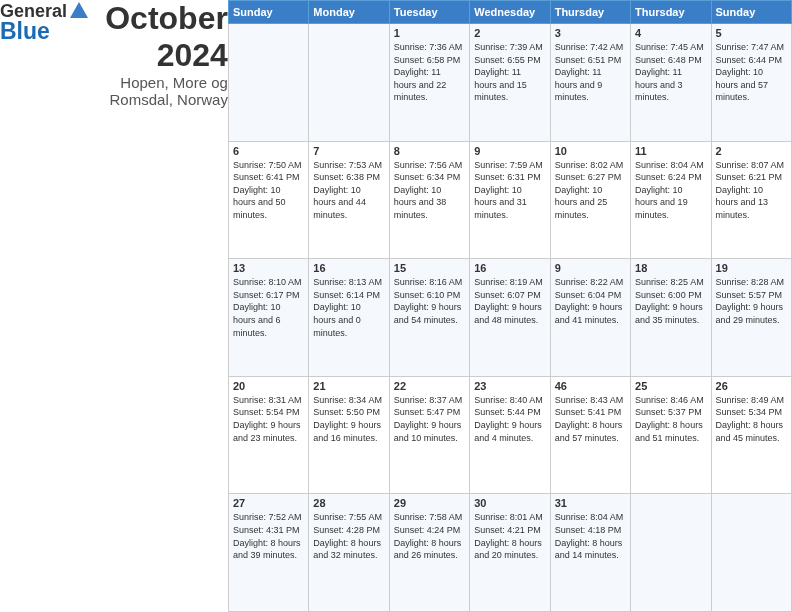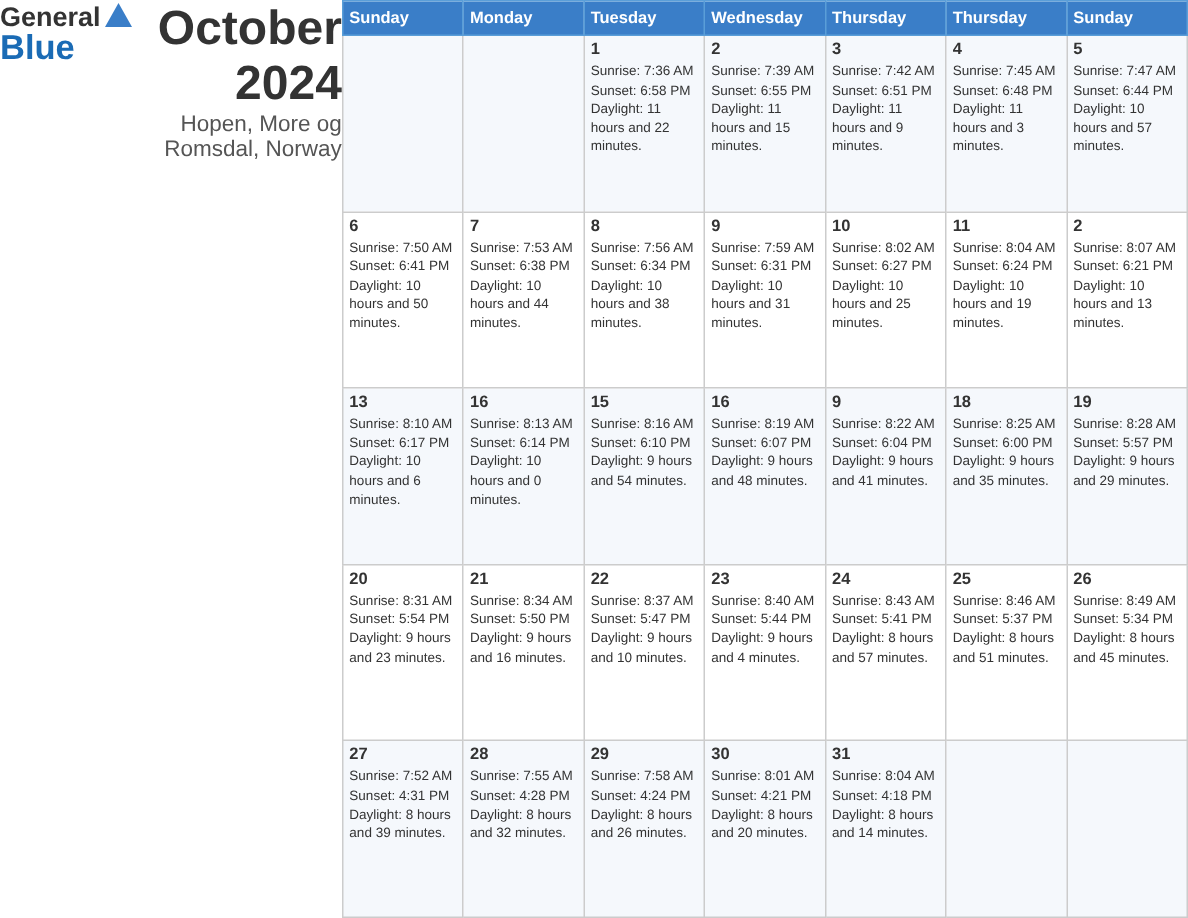--- a/index.html
+++ b/index.html
@@ -222,21 +222,21 @@
           </td>
           <td>
             <span class="day-number">22</span>
             <div class="day-info">Sunrise: 8:37 AM<br>Sunset: 5:47 PM<br>Daylight: 9 hours and 10 minutes.</div>
           </td>
           <td>
             <span class="day-number">23</span>
             <div class="day-info">Sunrise: 8:40 AM<br>Sunset: 5:44 PM<br>Daylight: 9 hours and 4 minutes.</div>
           </td>
           <td>
-            <span class="day-number">24</span>
+            <span class="day-number">46</span>
             <div class="day-info">Sunrise: 8:43 AM<br>Sunset: 5:41 PM<br>Daylight: 8 hours and 57 minutes.</div>
           </td>
           <td>
             <span class="day-number">25</span>
             <div class="day-info">Sunrise: 8:46 AM<br>Sunset: 5:37 PM<br>Daylight: 8 hours and 51 minutes.</div>
           </td>
           <td>
             <span class="day-number">26</span>
             <div class="day-info">Sunrise: 8:49 AM<br>Sunset: 5:34 PM<br>Daylight: 8 hours and 45 minutes.</div>
           </td>

